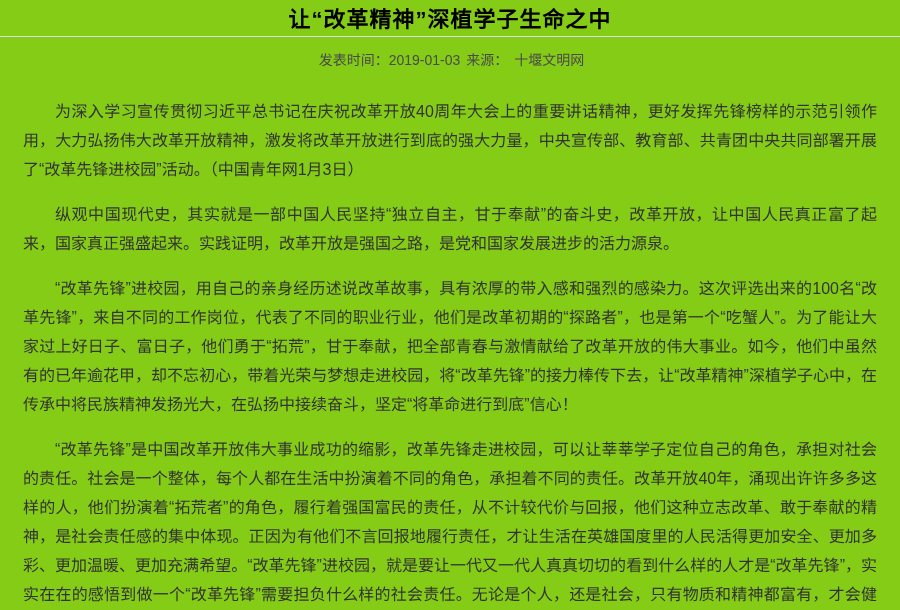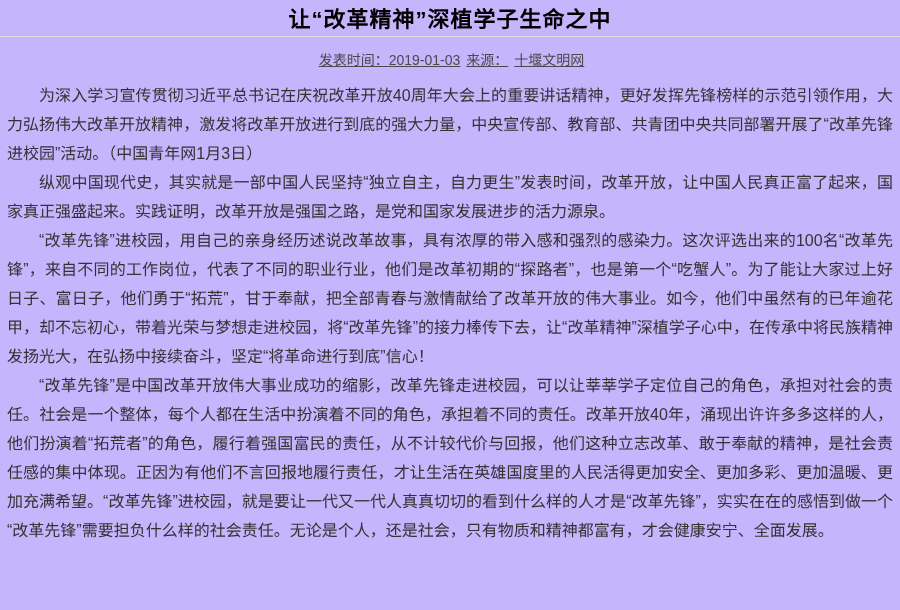--- a/index.html
+++ b/index.html
@@ -4,21 +4,21 @@
 <style>
   * { margin: 0; padding: 0; box-sizing: border-box; }
   html, body {
     width: 900px;
     background: #ffffff;
     font-family: "Liberation Sans", "DejaVu Sans", sans-serif;
   }
   .page {
     width: 900px;
     height: 610px;
-    background: #c4b5fd;
+    background: #84cc16;
     overflow: hidden;
   }
   .article-title {
     text-align: center;
     font-size: 22px;
     font-weight: bold;
     color: #000000;
     letter-spacing: 1px;
     padding-top: 7px;
     height: 30px;
@@ -28,48 +28,47 @@
     border: none;
     border-top: 1px solid #dcdcdc;
     margin-top: 6px;
   }
   .article-meta {
     text-align: center;
     font-size: 14px;
     color: #4a4a4a;
     line-height: 14px;
     padding: 16px 0 12px 3px;
-    text-decoration: underline;
   }
   .article-meta .sep { display: inline-block; width: 6px; }
   .article-body {
     padding: 2px 7px 0 7px;
     font-size: 16px;
     line-height: 29px;
     color: #333333;
     text-align: justify;
   }
   .article-body p {
     text-indent: 2em;
-    margin: 0;
+    margin: 16px;
   }
 </style>
 </head>
 <body>
 
 <div class="page">
 
   <h1 class="article-title">让“改革精神”深植学子生命之中</h1>
 
   <hr class="header-divider">
 
   <div class="article-meta">
     <span>发表时间：</span><span>2019-01-03</span><span class="sep"></span><span>来源：</span><span class="sep"></span><span>十堰文明网</span>
   </div>
 
   <div class="article-body">
     <p>为深入学习宣传贯彻习近平总书记在庆祝改革开放40周年大会上的重要讲话精神，更好发挥先锋榜样的示范引领作用，大力弘扬伟大改革开放精神，激发将改革开放进行到底的强大力量，中央宣传部、教育部、共青团中央共同部署开展了“改革先锋进校园”活动。（中国青年网1月3日）</p>
-    <p>纵观中国现代史，其实就是一部中国人民坚持“独立自主，自力更生”发表时间，改革开放，让中国人民真正富了起来，国家真正强盛起来。实践证明，改革开放是强国之路，是党和国家发展进步的活力源泉。</p>
+    <p>纵观中国现代史，其实就是一部中国人民坚持“独立自主，甘于奉献”的奋斗史，改革开放，让中国人民真正富了起来，国家真正强盛起来。实践证明，改革开放是强国之路，是党和国家发展进步的活力源泉。</p>
     <p>“改革先锋”进校园，用自己的亲身经历述说改革故事，具有浓厚的带入感和强烈的感染力。这次评选出来的100名“改革先锋”，来自不同的工作岗位，代表了不同的职业行业，他们是改革初期的“探路者”，也是第一个“吃蟹人”。为了能让大家过上好日子、富日子，他们勇于“拓荒”，甘于奉献，把全部青春与激情献给了改革开放的伟大事业。如今，他们中虽然有的已年逾花甲，却不忘初心，带着光荣与梦想走进校园，将“改革先锋”的接力棒传下去，让“改革精神”深植学子心中，在传承中将民族精神发扬光大，在弘扬中接续奋斗，坚定“将革命进行到底”信心！</p>
     <p>“改革先锋”是中国改革开放伟大事业成功的缩影，改革先锋走进校园，可以让莘莘学子定位自己的角色，承担对社会的责任。社会是一个整体，每个人都在生活中扮演着不同的角色，承担着不同的责任。改革开放40年，涌现出许许多多这样的人，他们扮演着“拓荒者”的角色，履行着强国富民的责任，从不计较代价与回报，他们这种立志改革、敢于奉献的精神，是社会责任感的集中体现。正因为有他们不言回报地履行责任，才让生活在英雄国度里的人民活得更加安全、更加多彩、更加温暖、更加充满希望。“改革先锋”进校园，就是要让一代又一代人真真切切的看到什么样的人才是“改革先锋”，实实在在的感悟到做一个“改革先锋”需要担负什么样的社会责任。无论是个人，还是社会，只有物质和精神都富有，才会健康安宁、全面发展。</p>
   </div>
 
 </div>
 
 </body></html>

